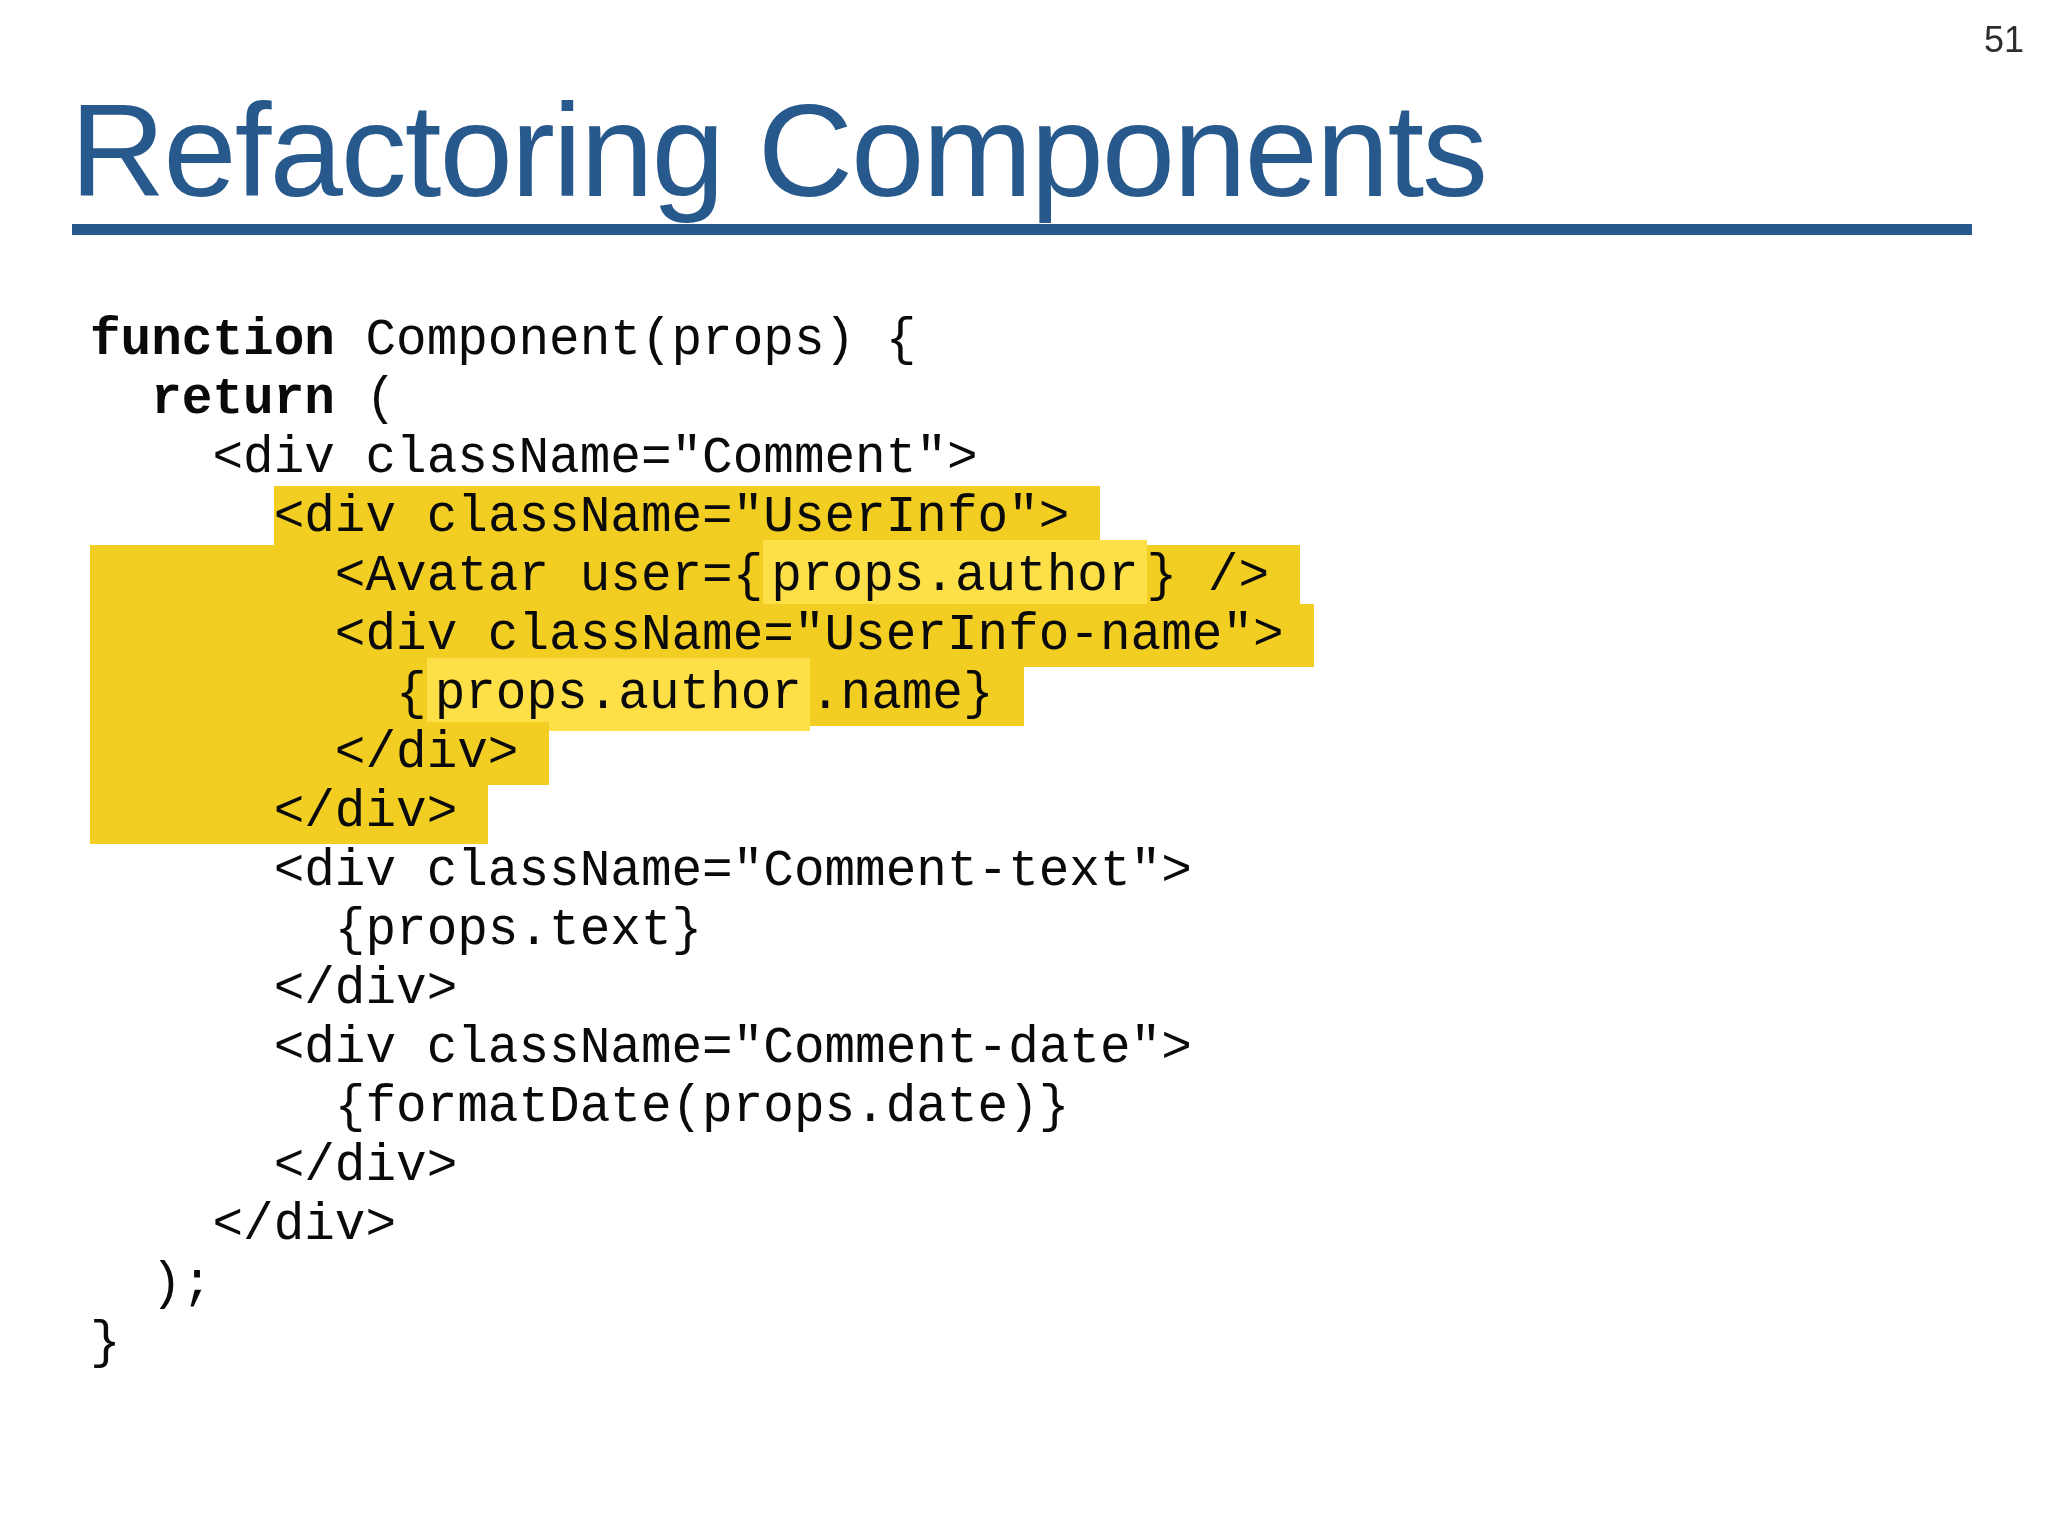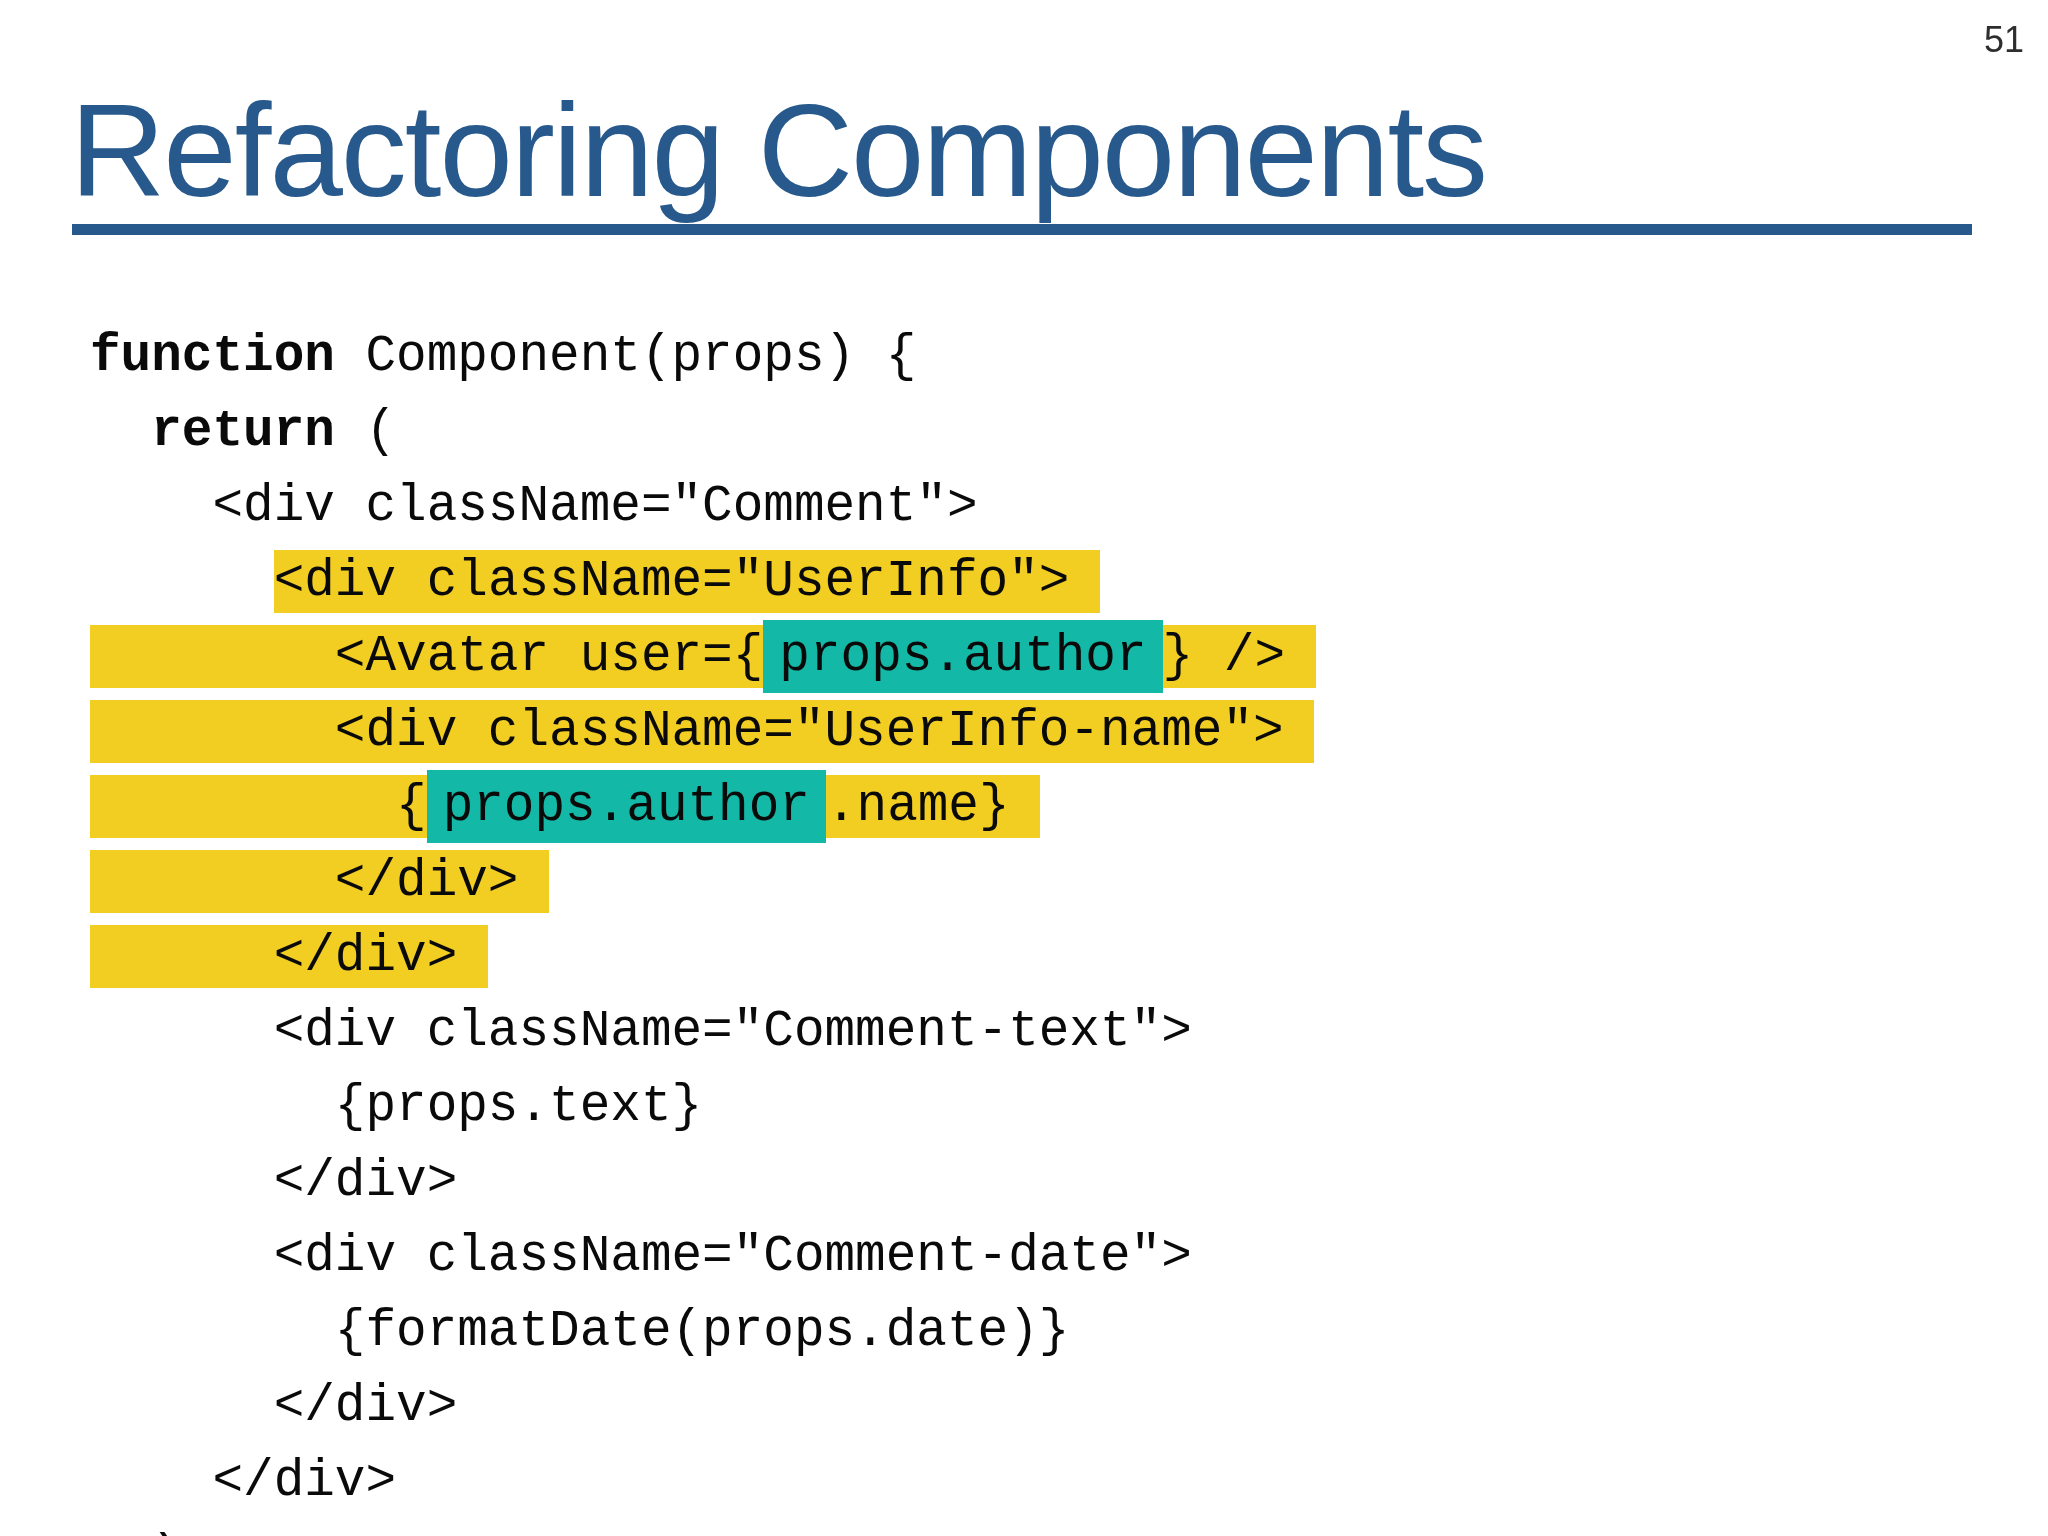--- a/index.html
+++ b/index.html
@@ -54,30 +54,29 @@
     top: 311px;
     margin: 0;
     font-family: "Liberation Mono", monospace;
     font-size: 51px;
     line-height: 59px;
     color: #0a0a0a;
   }
   .code-line {
     height: 59px;
     white-space: pre;
-    margin-top: 16px;
   }
   .seg-b { font-weight: bold; }
   .seg-y {
     background: #F2CE22;
     padding: 3px 0;
   }
   .seg-u {
-    background: #14b8a6;
-    padding: 8px 16px;
+    background: #fde047;
+    padding: 8px 8px;
   }
 </style>
 </head>
 <body>
 
 <div class="slide">
   <div class="page-number">51</div>
 
   <h1 class="title">Refactoring Components</h1>
 

